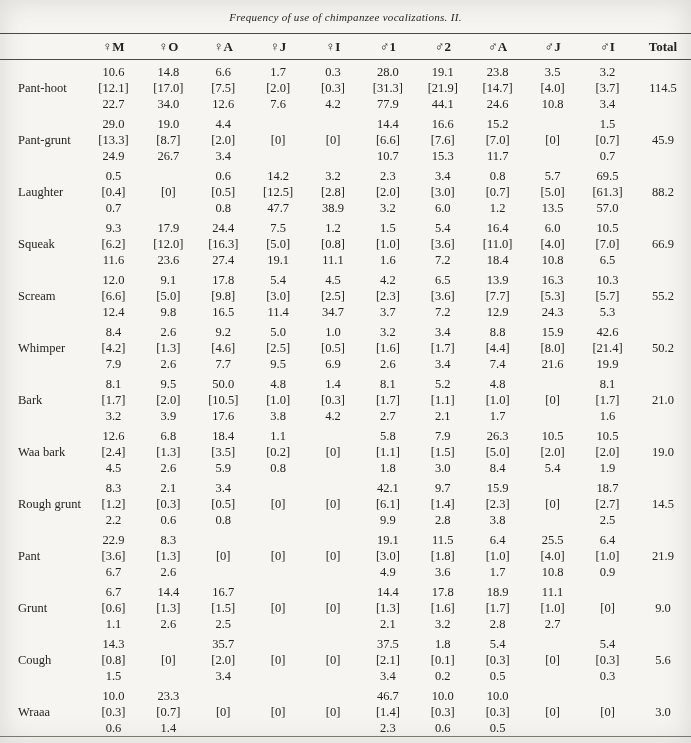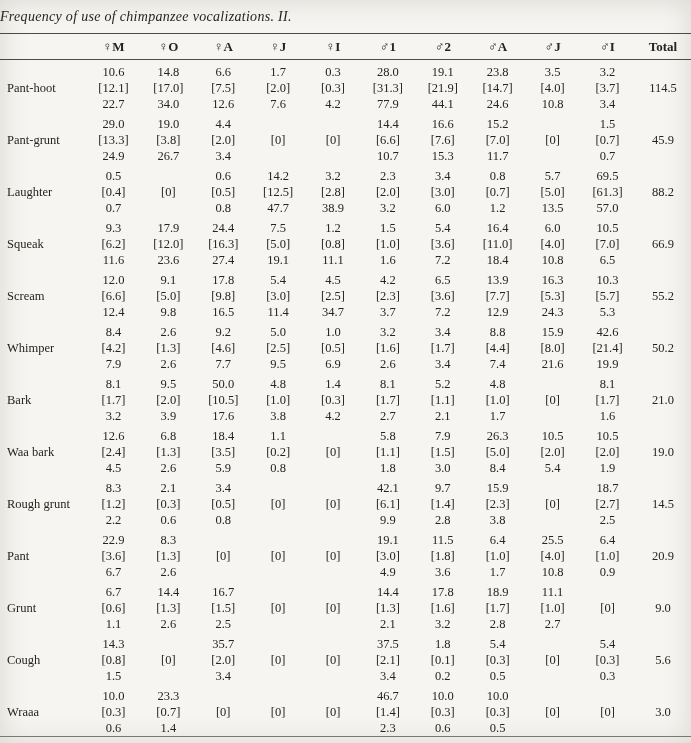--- a/index.html
+++ b/index.html
@@ -10,23 +10,23 @@
   }
   .page {
     width: 691px; height: 743px;
     background: #f6f5f1;
     color: #26241f;
     box-sizing: border-box;
     overflow: hidden;
     box-shadow: inset 0 0 28px rgba(90,85,75,0.18);
   }
   .title {
-    text-align: left;
+    text-align: center;
     font-style: italic;
-    font-size: 14px;
+    font-size: 11px;
     line-height: 20px;
     padding: 7px 0 6px 0;
     letter-spacing: 0.3px;
   }
   table.freq {
     width: 100%;
     border-collapse: collapse;
     table-layout: fixed;
     border-top: 1.5px solid #4c4a45;
     border-bottom: 1.5px solid #7b7872;
@@ -44,21 +44,21 @@
     text-align: center;
     font-size: 12.5px;
     line-height: 16px;
     padding: 0;
     vertical-align: middle;
     white-space: nowrap;
   }
   tr.group-top td { padding-top: 4px; }
   td.label-cell {
     text-align: left;
-    padding-left: 7px;
+    padding-left: 18px;
   }
 </style>
 </head>
 <body>
 
 <div class="page">
   <div class="title">Frequency of use of chimpanzee vocalizations. II.</div>
 
   <table class="freq">
     <thead>
@@ -125,21 +125,21 @@
           <td></td>
           <td>14.4</td>
           <td>16.6</td>
           <td>15.2</td>
           <td></td>
           <td>1.5</td>
           <td class="total-cell" rowspan="3">45.9</td>
         </tr>
         <tr>
           <td>[13.3]</td>
-          <td>[3.8]</td>
+          <td>[8.7]</td>
           <td>[2.0]</td>
           <td>[0]</td>
           <td>[0]</td>
           <td>[6.6]</td>
           <td>[7.6]</td>
           <td>[7.0]</td>
           <td>[0]</td>
           <td>[0.7]</td>
         </tr>
         <tr>
@@ -425,21 +425,21 @@
           <td>22.9</td>
           <td>8.3</td>
           <td></td>
           <td></td>
           <td></td>
           <td>19.1</td>
           <td>11.5</td>
           <td>6.4</td>
           <td>25.5</td>
           <td>6.4</td>
-          <td class="total-cell" rowspan="3">20.9</td>
+          <td class="total-cell" rowspan="3">21.9</td>
         </tr>
         <tr>
           <td>[3.6]</td>
           <td>[1.3]</td>
           <td>[0]</td>
           <td>[0]</td>
           <td>[0]</td>
           <td>[3.0]</td>
           <td>[1.8]</td>
           <td>[1.0]</td>

